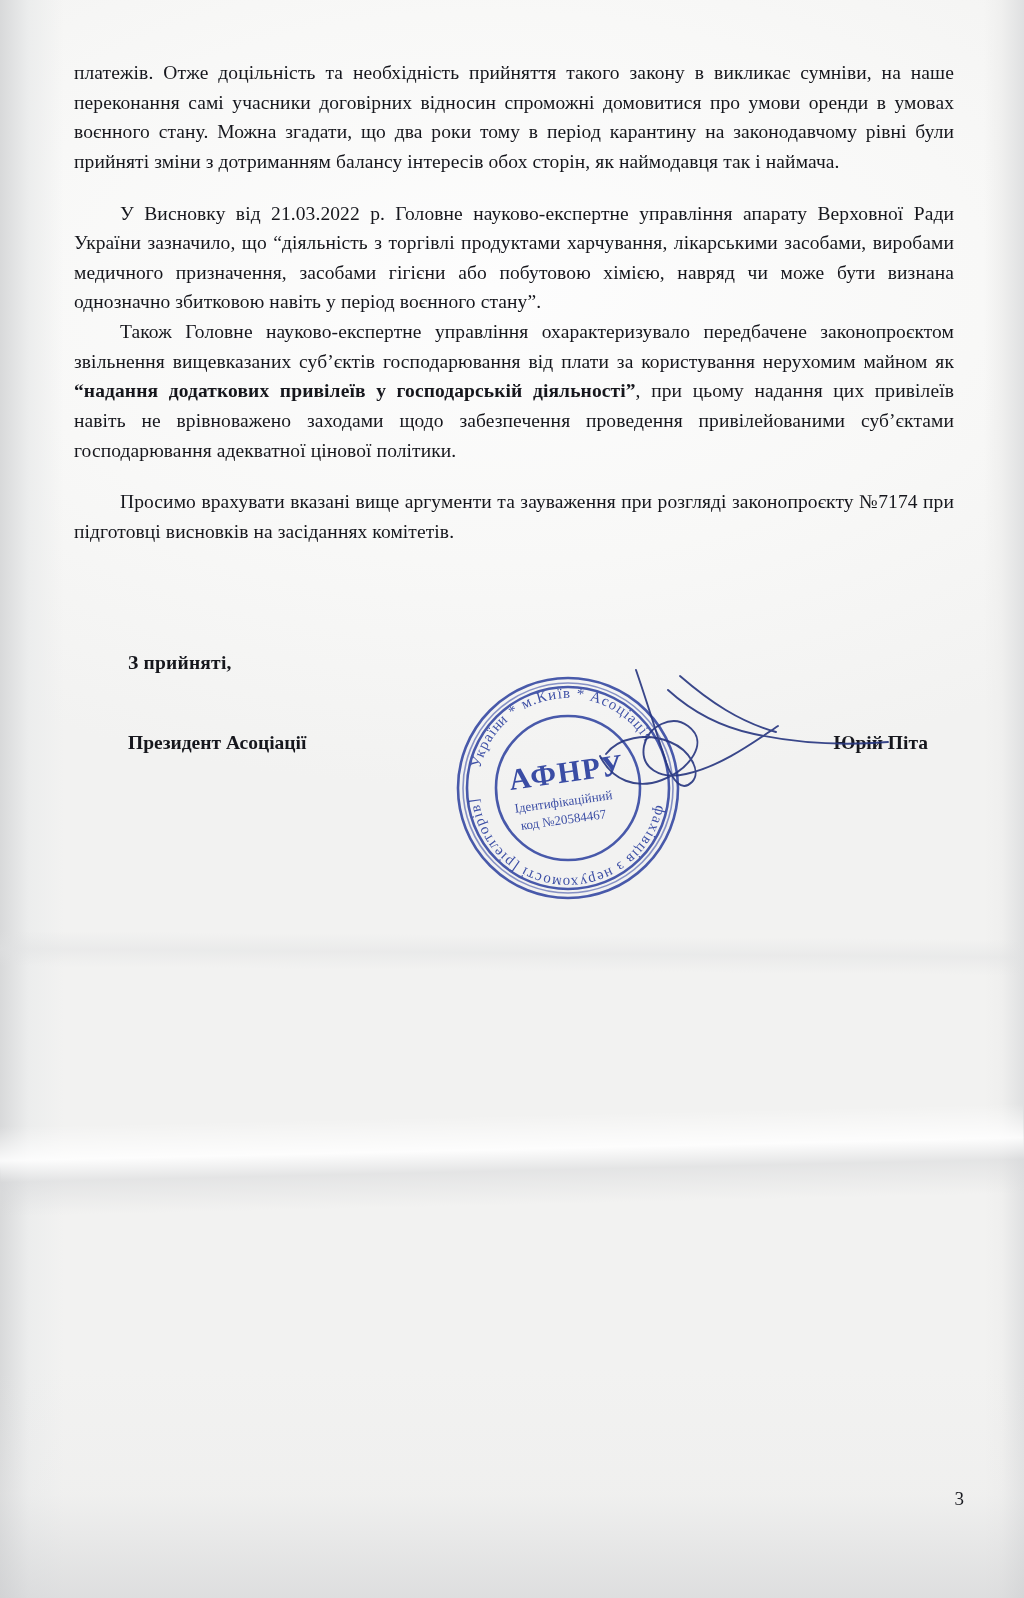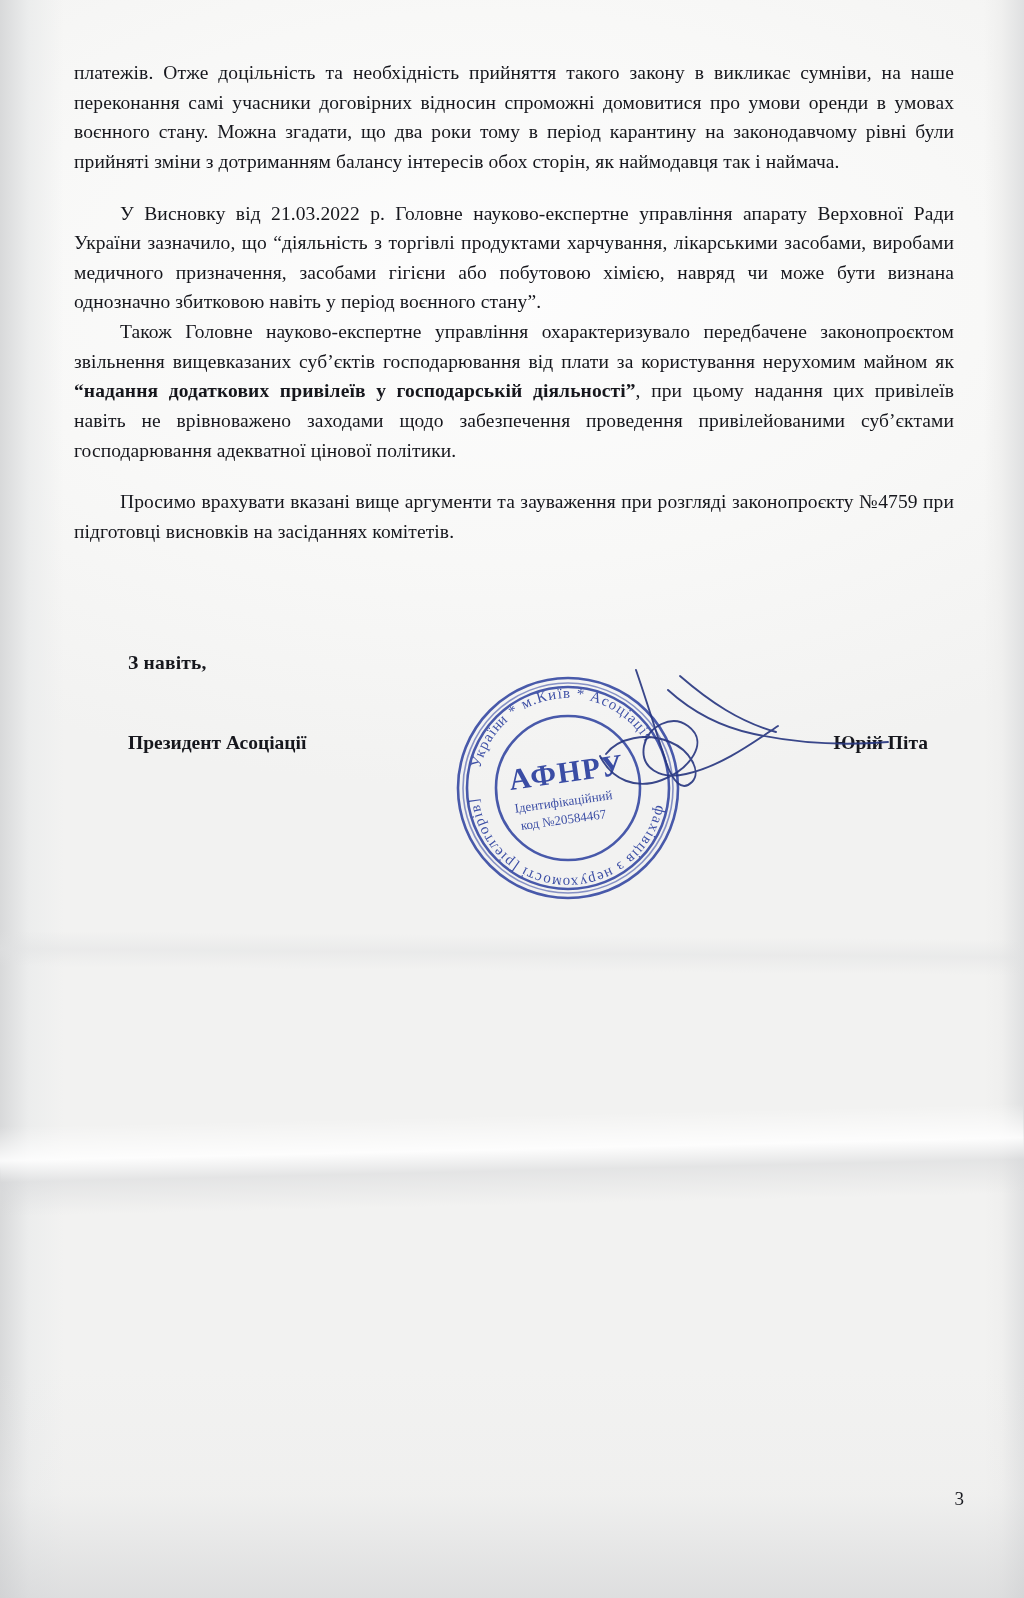--- a/index.html
+++ b/index.html
@@ -163,26 +163,26 @@
       <span class="indent"></span><span>У Висновку від 21.03.2022 р. Головне науково-експертне управління апарату Верховної Ради України зазначило, що “діяльність з торгівлі продуктами харчування, лікарськими засобами, виробами медичного призначення, засобами гігієни або побутовою хімією, навряд чи може бути визнана однозначно збитковою навіть у період воєнного стану”.</span>
     </p>
 
     <p class="body-text">
       <span class="indent"></span><span>Також Головне науково-експертне управління охарактеризувало передбачене законопроєктом звільнення вищевказаних суб’єктів господарювання від плати за користування нерухомим майном як </span><b class="bold-quote">“надання додаткових привілеїв у господарській діяльності”</b><span>, при цьому надання цих привілеїв навіть не врівноважено заходами щодо забезпечення проведення привілейованими суб’єктами господарювання адекватної цінової політики.</span>
     </p>
 
     <div class="para-gap"></div>
 
     <p class="body-text">
-      <span class="indent"></span><span>Просимо врахувати вказані вище аргументи та зауваження при розгляді законопроєкту №4759 при підготовці висновків на засіданнях комітетів.</span>
+      <span class="indent"></span><span>Просимо врахувати вказані вище аргументи та зауваження при розгляді законопроєкту №7174 при підготовці висновків на засіданнях комітетів.</span>
     </p>
   </div>
 
   <div class="sign-block">
-    <div class="sign-regards">З навіть,</div>
+    <div class="sign-regards">З прийняті,</div>
     <div class="sign-row">
       <div>Президент Асоціації</div>
       <div class="sign-name">Юрій Піта</div>
     </div>
   </div>
 
   <div class="stamp">
     <svg width="232" height="232" viewBox="0 0 232 232" aria-hidden="true">
       <defs>
         <path id="arcTop" d="M 26,116 A 90,90 0 0 1 206,116"></path>

